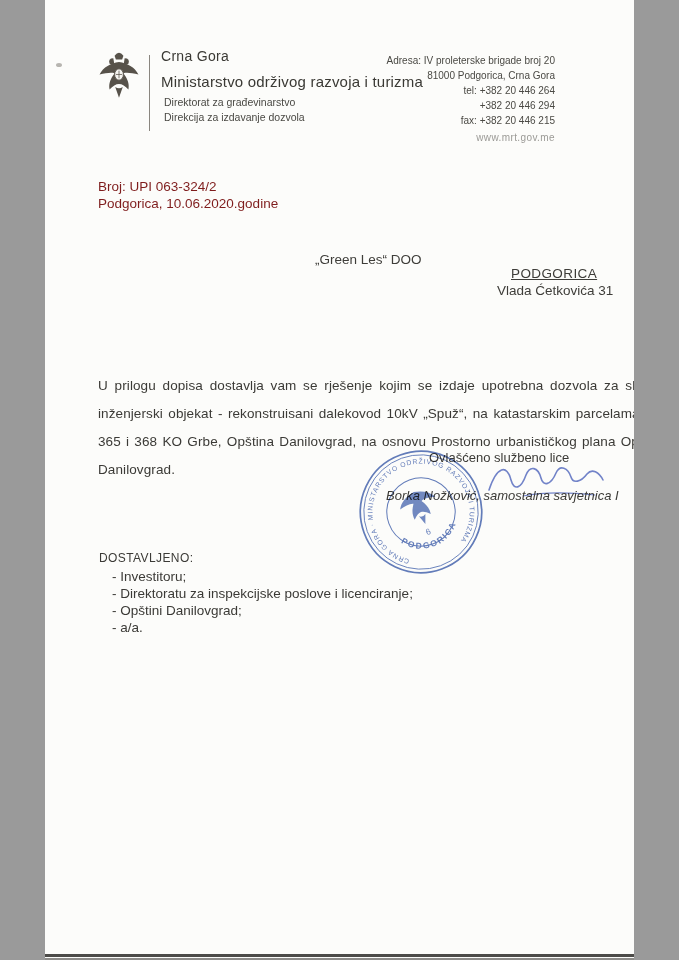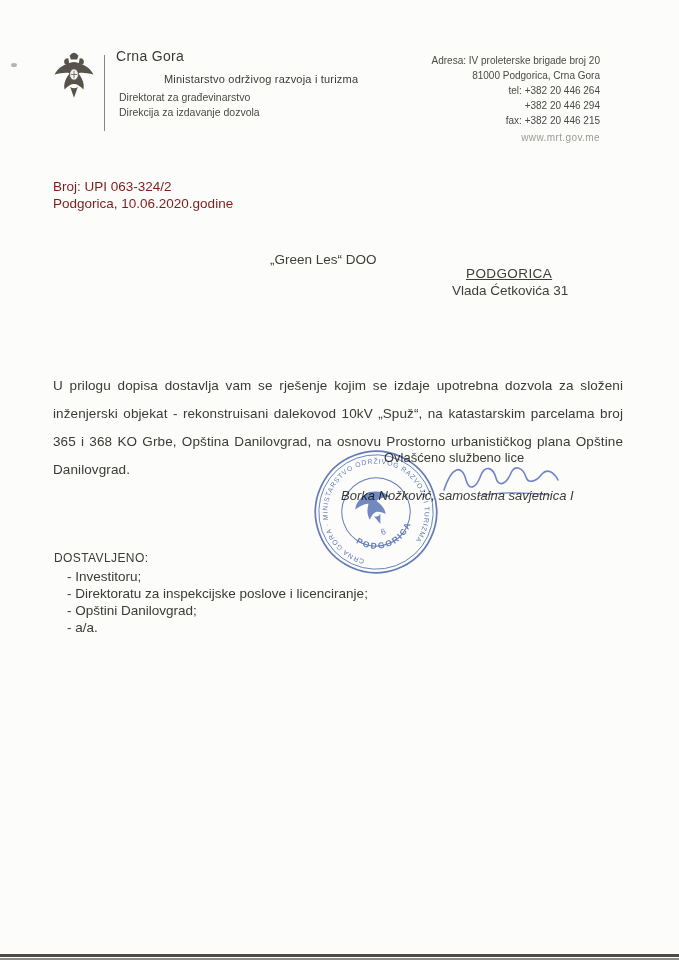--- a/index.html
+++ b/index.html
@@ -1,34 +1,34 @@
 <!DOCTYPE html>
 <html><head>
 <meta charset="utf-8">
 <style>
   * { margin:0; padding:0; box-sizing:border-box; }
   html,body { background:#9a9a9a; }
   body { font-family:"Liberation Sans","DejaVu Sans",sans-serif; }
 
   .page {
     position:relative;
-    width:679px; height:960px;
+    width:589px; height:960px;
     margin:0 auto;
     background:#fcfcfa;
     color:#3e3d39;
     overflow:hidden;
   }
 
   
   .coat { position:absolute; left:52px; top:50px; width:44px; height:54px; }
   .vdivider { position:absolute; left:104px; top:55px; width:1px; height:76px; background:#8a867f; }
 
   .ministry-block { position:absolute; left:116px; top:48px; }
   .country   { font-size:14px; letter-spacing:.3px; color:#3a3934; }
-  .ministry  { font-size:11px; margin-top:9px; color:#3a3934; letter-spacing:.2px;margin-left:48px; }
+  .ministry  { font-size:15px; margin-top:9px; color:#3a3934; letter-spacing:.2px; }
   .dirline1  { font-size:10.5px; margin-top:6px; margin-left:3px; color:#4a4944; }
   .dirline2  { font-size:10.5px; margin-top:3px; margin-left:3px; color:#4a4944; }
 
   .contact-block {
     position:absolute; top:53px; right:79px;
     text-align:right; font-size:10px; line-height:15px; color:#4a4944;
   }
   .website { color:#9b9a96; letter-spacing:.4px; margin-top:2px; }
 
   

